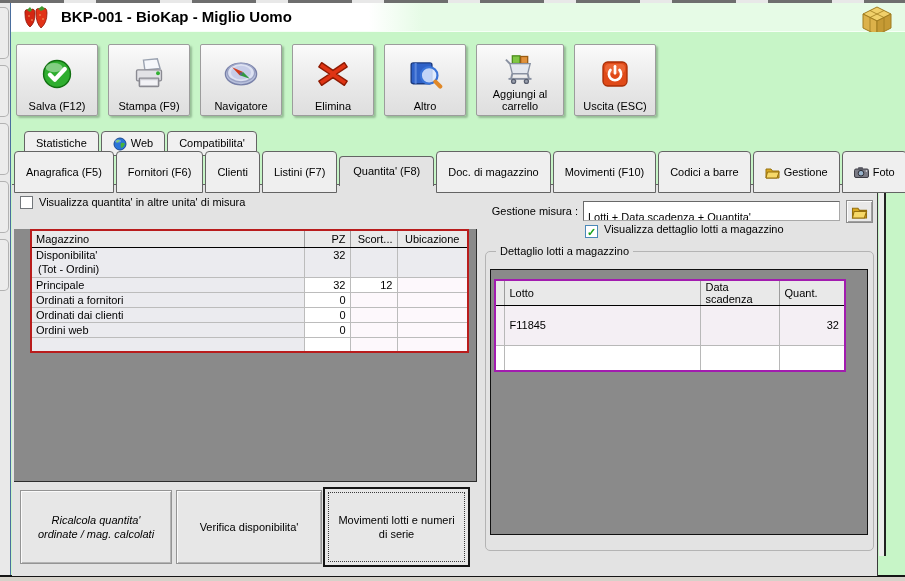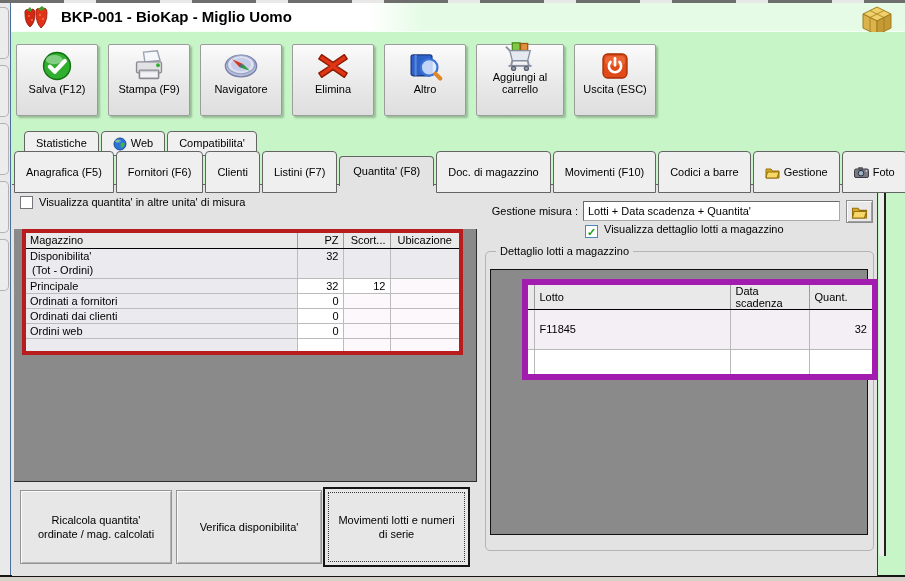--- a/index.html
+++ b/index.html
@@ -26,21 +26,21 @@
     border-bottom:1px solid #f6fff6; }
   #titlebar .app-icon { position:absolute; left:8px; top:2px; }
   #titlebar .title { position:absolute; left:50px; top:0; line-height:28px;
     font-size:15px; font-weight:bold; }
   #corner-icon { position:absolute; left:860px; top:4px; }
 
   
   #toolbar { position:absolute; left:11px; top:32px; width:894px; height:96px; background:#c7f5c7; }
   #toolbar .row { display:flex; gap:10px; padding:12px 0 0 5px; }
   .tbtn { width:82px; height:72px; display:flex; flex-direction:column; align-items:center;
-    justify-content:flex-end; padding-bottom:20px;
+    justify-content:flex-end; padding-bottom:3px;
     background:linear-gradient(#fbfbfb,#e9e9e9 55%,#dedede);
     border:1px solid #9c9c9c; border-radius:2px;
     box-shadow:2px 2px 2px rgba(60,90,60,.35); cursor:default; }
   .tbtn.wide { width:88px; }
   .tbtn .ticon { flex:1; display:flex; align-items:center; justify-content:center; padding-top:3px; }
   .tbtn .tlabel { line-height:12px; text-align:center; }
 
   
   .tabs { position:absolute; display:flex; align-items:center; z-index:6; }
   #tabrow1 { left:24px; top:130px; height:27px; }
@@ -62,68 +62,68 @@
   .cbbox { width:13px; height:13px; background:#fff; border:1px solid #72767a;
     display:inline-block; vertical-align:-3px; text-align:center; line-height:12px; }
   .cbbox.checked { border-color:#4a88b8; }
   .cbbox.checked::after { content:"\2713"; color:#1ca31c; font-weight:bold; font-size:11px; }
   .cbl { margin-left:6px; }
 
   #cb-units { position:absolute; left:8px; top:11px; }
   #gestione-label { position:absolute; left:380px; top:20px; width:186px; text-align:right; }
   #gestione-field { position:absolute; left:571px; top:16px; width:257px; height:20px;
     background:#fff; border:1px solid #a8a8a8; border-top-color:#686868; border-left-color:#686868;
-    padding:2px 4px; line-height:14px; white-space:nowrap; overflow:hidden; }
+    padding:8px 4px; line-height:14px; white-space:nowrap; overflow:hidden; }
   #folder-btn { position:absolute; left:834px; top:15px; width:27px; height:23px;
     background:#e9e9e9; border:1px solid #8c8c8c;
     box-shadow:inset 1px 1px 0 #fdfdfd, inset -1px -1px 0 #9f9f9f;
     display:flex; align-items:center; justify-content:center; }
   #cb-detail { position:absolute; left:573px; top:38px; }
 
   
   #left-panel { position:absolute; left:2px; top:44px; width:463px; height:253px;
     background:#8a8a8a; border-right:1px solid #2c2c2c; border-bottom:1px solid #2c2c2c; }
   table { border-collapse:collapse; table-layout:fixed; }
-  #wtable { position:absolute; left:8px; top:0; width:437px; background:#fef9c3;
-    border:4px solid #b91c1c; }
+  #wtable { position:absolute; left:16px; top:0; width:437px; background:#fef9c3;
+    border:2px solid #b91c1c; }
   #wtable th { height:17px; background:#e9e9e9; font-weight:normal; padding:0 4px;
     border:1px solid #9c9c9c; border-bottom:1px solid #000; }
   #wtable td { padding:0 4px; border:1px solid #bcbcbc; line-height:14px; }
   #wtable .th-l { text-align:left; } .th-r { text-align:right; } .th-c { text-align:center; }
   #wtable td.num { text-align:right; }
   #wtable .g { background:#ebebef; }
   #wtable .w { background:#ffffff; }
   #wtable .p { background:#fdf8fc; }
   #wtable tr { height:15px; }
   #wtable tr.r0 { height:30px; }
   #wtable tr.r0 td { vertical-align:top; }
   #wtable .sub { padding-left:2px; }
 
   
   #lots-group { position:absolute; left:473px; top:66px; width:389px; height:300px;
     border:1px solid #b4b4b4; border-radius:5px; }
   #lots-group .gtitle { position:absolute; left:10px; top:-8px; background:#e3e3e3;
     padding:0 4px; line-height:14px; }
   #lots-gray { position:absolute; left:4px; top:17px; width:378px; height:266px;
     background:#8a8a8a; border:1px solid #111; }
-  #ltable { position:absolute; left:3px; top:9px; width:350px; background:#fff; border:6px solid #a21caf;margin-left:28px; }
+  #ltable { position:absolute; left:3px; top:9px; width:350px; background:#fff; border:2px solid #a21caf; }
   #ltable th { height:17px; background:#e9e9e9; font-weight:normal; text-align:left;
     padding:0 5px; border:1px solid #9c9c9c; border-bottom:1px solid #000; }
   #ltable td { height:16px; padding:12px 5px; border:1px solid #b8b8b8; line-height:15px; }
   #ltable .mk { background:#e9e9e9; padding:0; }
   #ltable tr.lr0 td { background:#f4eff4; }
   #ltable tr.lr1 td { background:#ffffff; }
   #ltable td.qn { text-align:right; }
 
   
   .act-btn { position:absolute; background:#e7e7e7; border:1px solid #949494;
     box-shadow:inset 1px 1px 0 #fafafa, inset -1px -1px 0 #b4b4b4;
     display:flex; align-items:center; justify-content:center; text-align:center;
     padding:0 12px; line-height:14px; }
-  #btn-ricalcola { left:8px; top:305px; width:152px; height:74px; }
+  #btn-ricalcola { left:8px; top:305px; width:152px; height:74px;font-style:italic; }
   #btn-verifica { left:164px; top:305px; width:146px; height:74px; }
   #btn-movimenti { left:311px; top:302px; width:147px; height:80px;
     border:2px solid #151515; box-shadow:none; position:absolute; }
   #btn-movimenti .focus-rect { position:absolute; left:3px; top:3px; right:3px; bottom:3px;
     border:1px dotted #3a3a3a; pointer-events:none; }
   .icon-svg { display:block; }
 </style>
 </head>
 <body>
 

